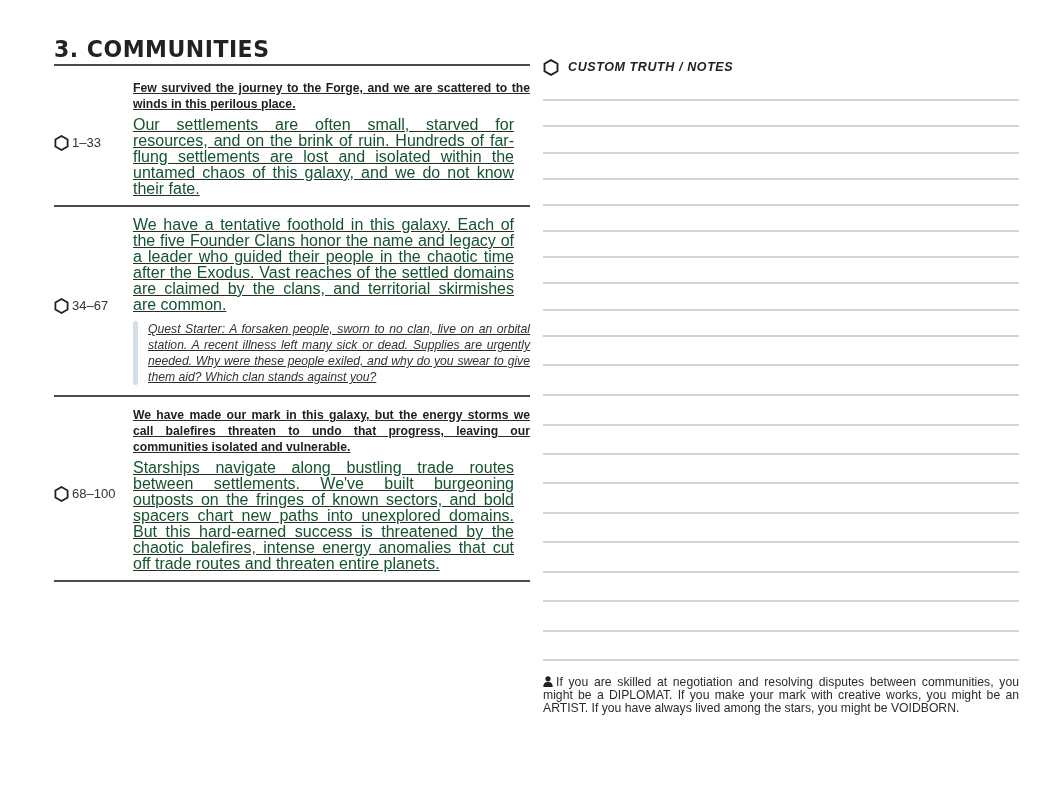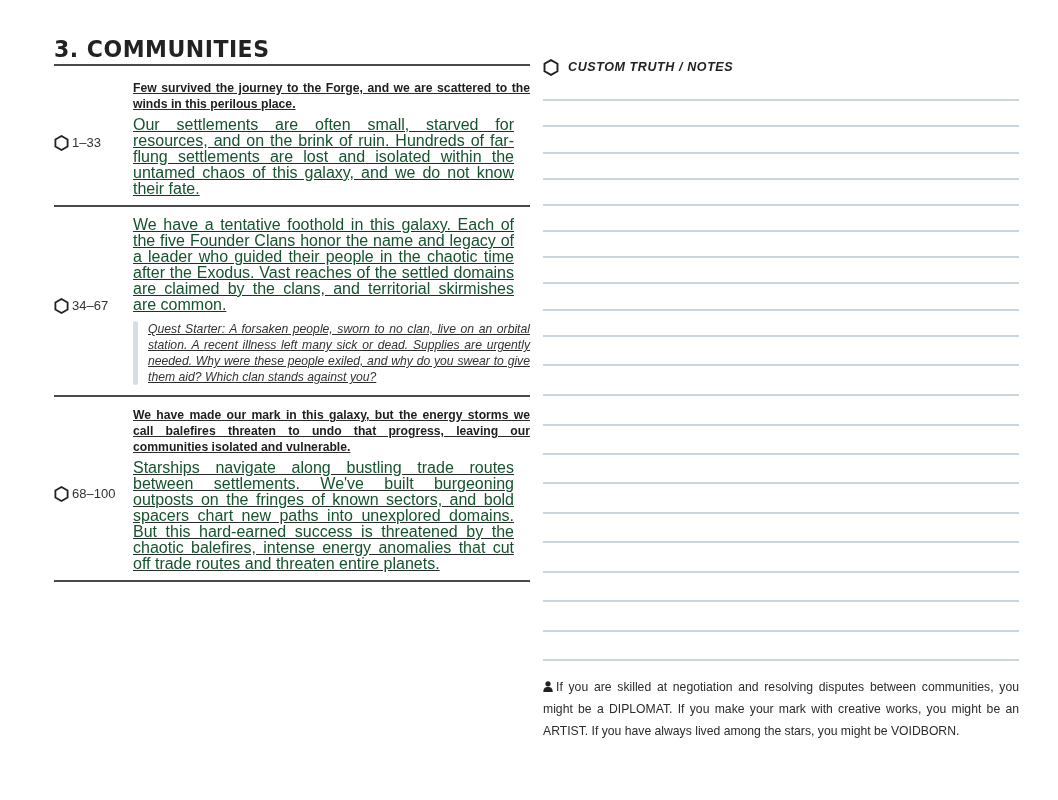--- a/index.html
+++ b/index.html
@@ -131,21 +131,21 @@
     width: 476px;
     height: 1.5px;
     background: #cbd5dd;
   }
   .tip {
     position: absolute;
     left: 0;
     top: 618px;
     width: 476px;
     font-size: 12.2px;
-    line-height: 22px;
+    line-height: 13px;
     color: #2b2b2b;
     text-align: justify;
     margin: 0;
   }
   .person-icon {
     display: inline-block;
     width: 10px;
     height: 11px;
     vertical-align: -1px;
     margin-right: 3px;

